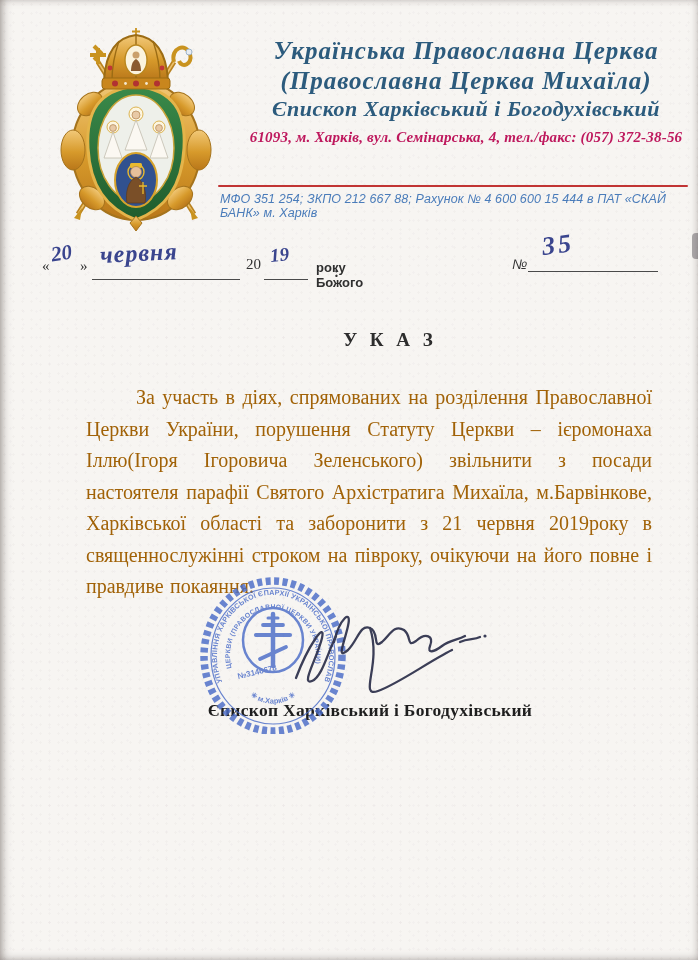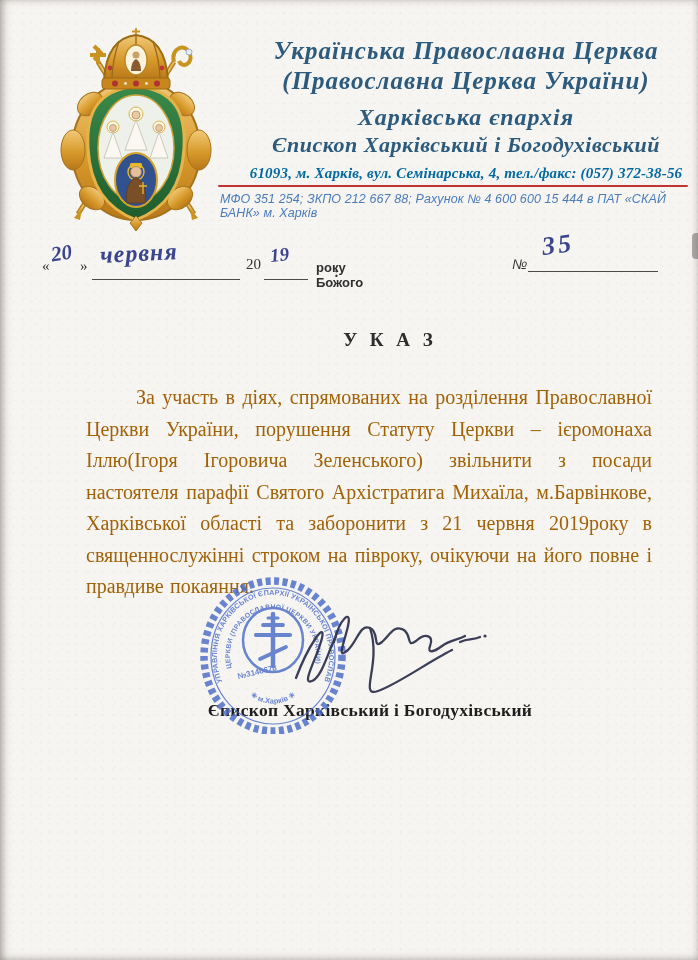--- a/index.html
+++ b/index.html
@@ -27,21 +27,21 @@
     background:rgba(60,55,62,.4);border-radius:4px 0 0 4px;z-index:51;
   }
   
   .header{
     left:240px;top:36px;width:452px;text-align:center;
     color:#2c5b7d;font-style:italic;line-height:1.2;
   }
   .hl1,.hl2{font-size:25px;letter-spacing:1px;font-weight:600;}
   .hl3{font-size:24px;margin-top:7px;letter-spacing:1px;font-weight:600;}
   .hl4{font-size:22px;letter-spacing:.5px;font-weight:600;}
-  .address{font-size:15px;margin-top:6px;color:#0369a1;font-weight:600;letter-spacing:.2px;}
+  .address{font-size:15px;margin-top:6px;color:#be185d;font-weight:600;letter-spacing:.2px;}
   .redline{
     left:218px;top:185px;width:470px;height:2.4px;
     background:#c13434;border-radius:2px;
   }
   .bank{
     left:220px;top:192px;width:468px;
     font-family:"Liberation Sans", sans-serif;font-style:italic;
     font-size:12.5px;color:#4a7cba;letter-spacing:.1px;
   }
   
@@ -157,22 +157,21 @@
     <circle cx="75" cy="57.5" r="3" fill="#b13232"></circle>
       <circle cx="96" cy="57.5" r="3" fill="#b13232"></circle>
       <circle cx="117" cy="57.5" r="3" fill="#b13232"></circle>
     <circle cx="85.5" cy="57.5" r="1.4" fill="#f4e9d0"></circle>
       <circle cx="106.5" cy="57.5" r="1.4" fill="#f4e9d0"></circle>
   </g>
 </svg>
 
 <div class="abs header">
   <div class="hl1">Українська Православна Церква</div>
-  <div class="hl2">(Православна Церква України)</div>
-  <div class="hl3">Харківська єпархія</div>
+  <div class="hl2">(Православна Церква Михаїла)</div>
   <div class="hl4">Єпископ Харківський і Богодухівський</div>
   <div class="address">61093, м. Харків, вул. Семінарська, 4, тел./факс: (057) 372-38-56</div>
 </div>
 <div class="abs redline"></div>
 <div class="abs bank">МФО 351 254; ЗКПО 212 667 88; Рахунок № 4 600 600 15 444 в ПАТ «СКАЙ БАНК» м. Харків</div>
 
 <div class="abs date-area">
   <span class="q-open">«</span>
   <span class="hw hw-day">20</span>
   <span class="q-close">»</span>

